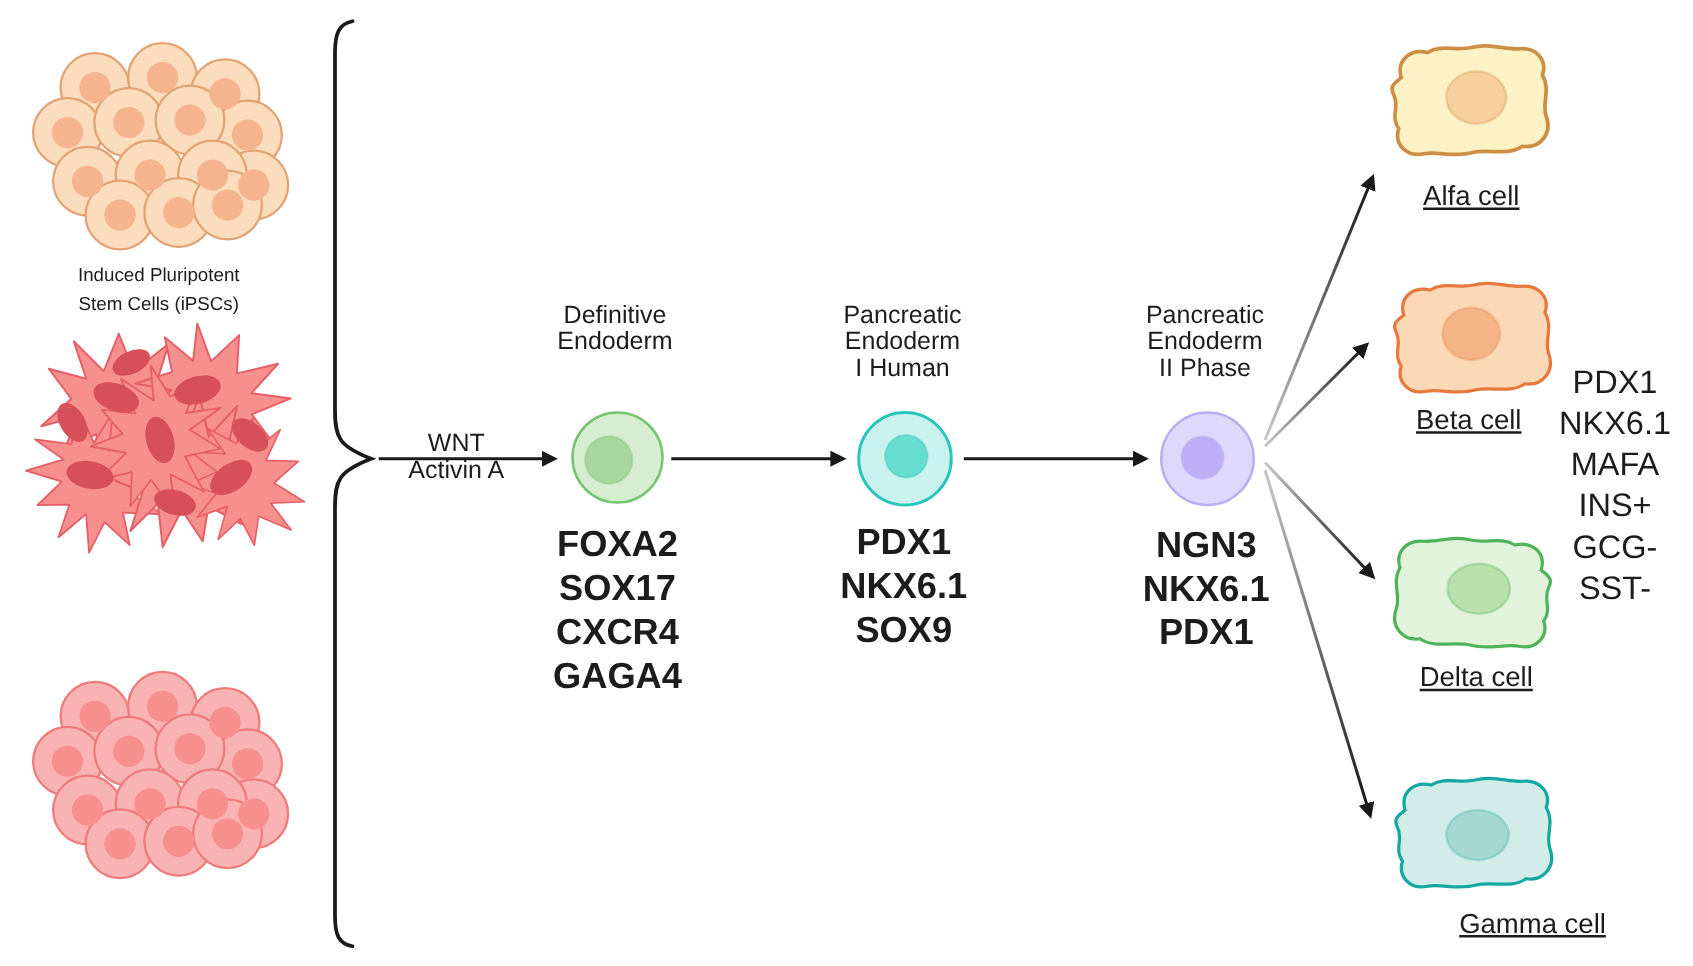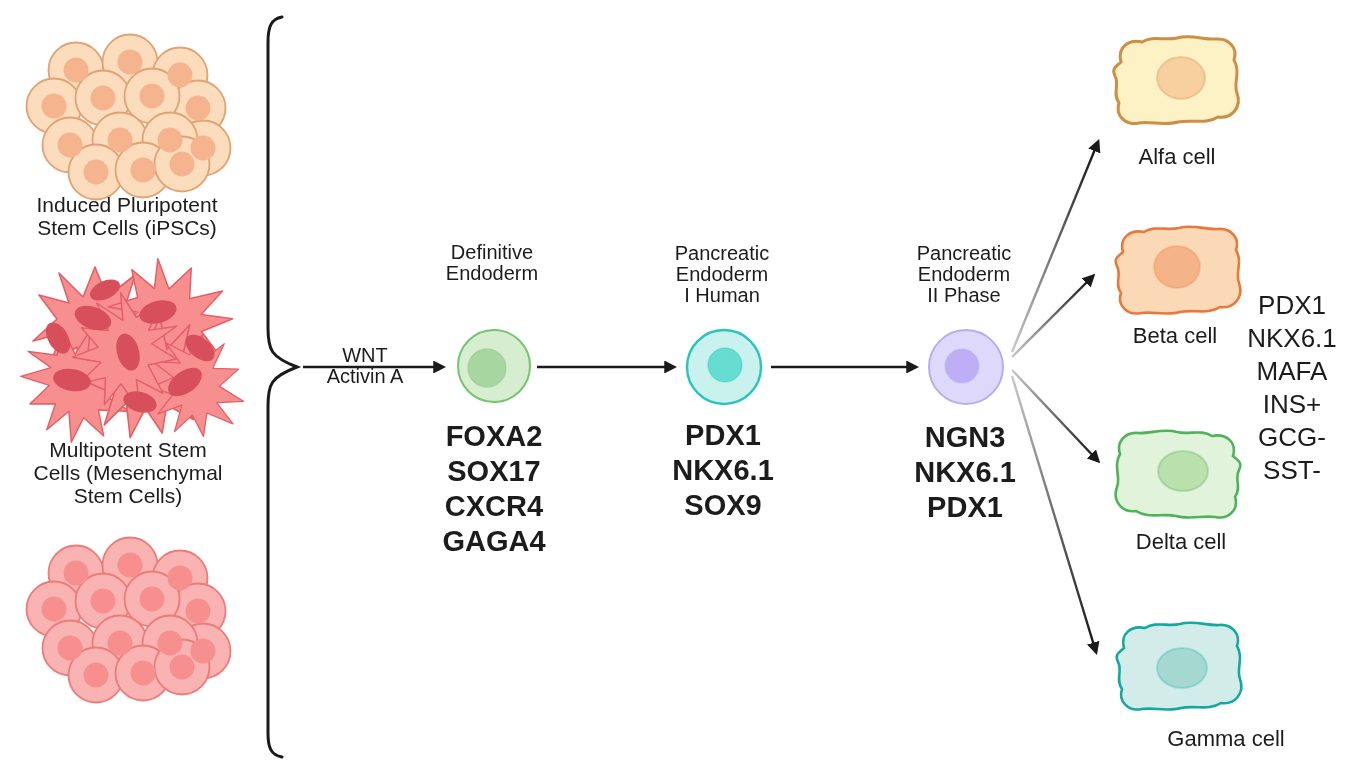--- a/index.html
+++ b/index.html
@@ -2,25 +2,25 @@
 <html><head>
 <meta charset="utf-8">
 <style>
   html,body{margin:0;padding:0;background:#ffffff;}
   #canvas{
     position:relative;width:1354px;height:773px;background:#ffffff;overflow:hidden;
     font-family:"Liberation Sans", sans-serif;color:#1c1c1c;
   }
   svg{position:absolute;left:0;top:0;}
   .t{position:absolute;transform:translate(-50%,-50%);text-align:center;white-space:nowrap;color:#1c1c1c;}
-  .lbl{font-size:21px;line-height:23px;}
+  .lbl{font-size:15px;line-height:23px;margin-top:16px;}
   .stage-title{font-size:20px;line-height:21px;}
   .markers{font-size:29px;line-height:35px;font-weight:bold;}
   .markers-sm{font-size:26px;line-height:33px;}
-  .cell-label{font-size:22px;line-height:24px;}
+  .cell-label{font-size:22px;line-height:24px;text-decoration:underline;}
 </style>
 </head>
 <body>
 
 <div id="canvas">
 
   <svg width="1354" height="773" viewBox="0 0 1354 773">
     <defs>
       <marker id="ah" viewBox="0 0 10 10" refX="7.5" refY="5" markerWidth="5.4" markerHeight="5.4" orient="auto-start-reverse">
         <path d="M0,0 L10,5 L0,10 Z" fill="#1a1a1a"></path>
@@ -171,25 +171,20 @@
           <use href="#blob" transform="translate(1111,618)"></use>
         </g>
       <ellipse cx="1182" cy="668" rx="25" ry="20" stroke-width="2" stroke-opacity="0.25" fill="#a6d8d2" stroke="#14a8a0"></ellipse>
     </g>
   </svg>
 
   <div class="t lbl" style="left:127px;top:216px">
     <div>Induced Pluripotent</div>
     <div>Stem Cells (iPSCs)</div>
   </div>
-  <div class="t lbl" style="left:128px;top:472px">
-    <div>Multipotent Stem</div>
-    <div>Cells (Mesenchymal</div>
-    <div>Stem Cells)</div>
-  </div>
 
   <div class="t stage-title" style="left:365px;top:366px">
     <div>WNT</div>
     <div>Activin A</div>
   </div>
 
   <div class="t stage-title" style="left:492px;top:263px">
     <div>Definitive</div>
     <div>Endoderm</div>
   </div>

